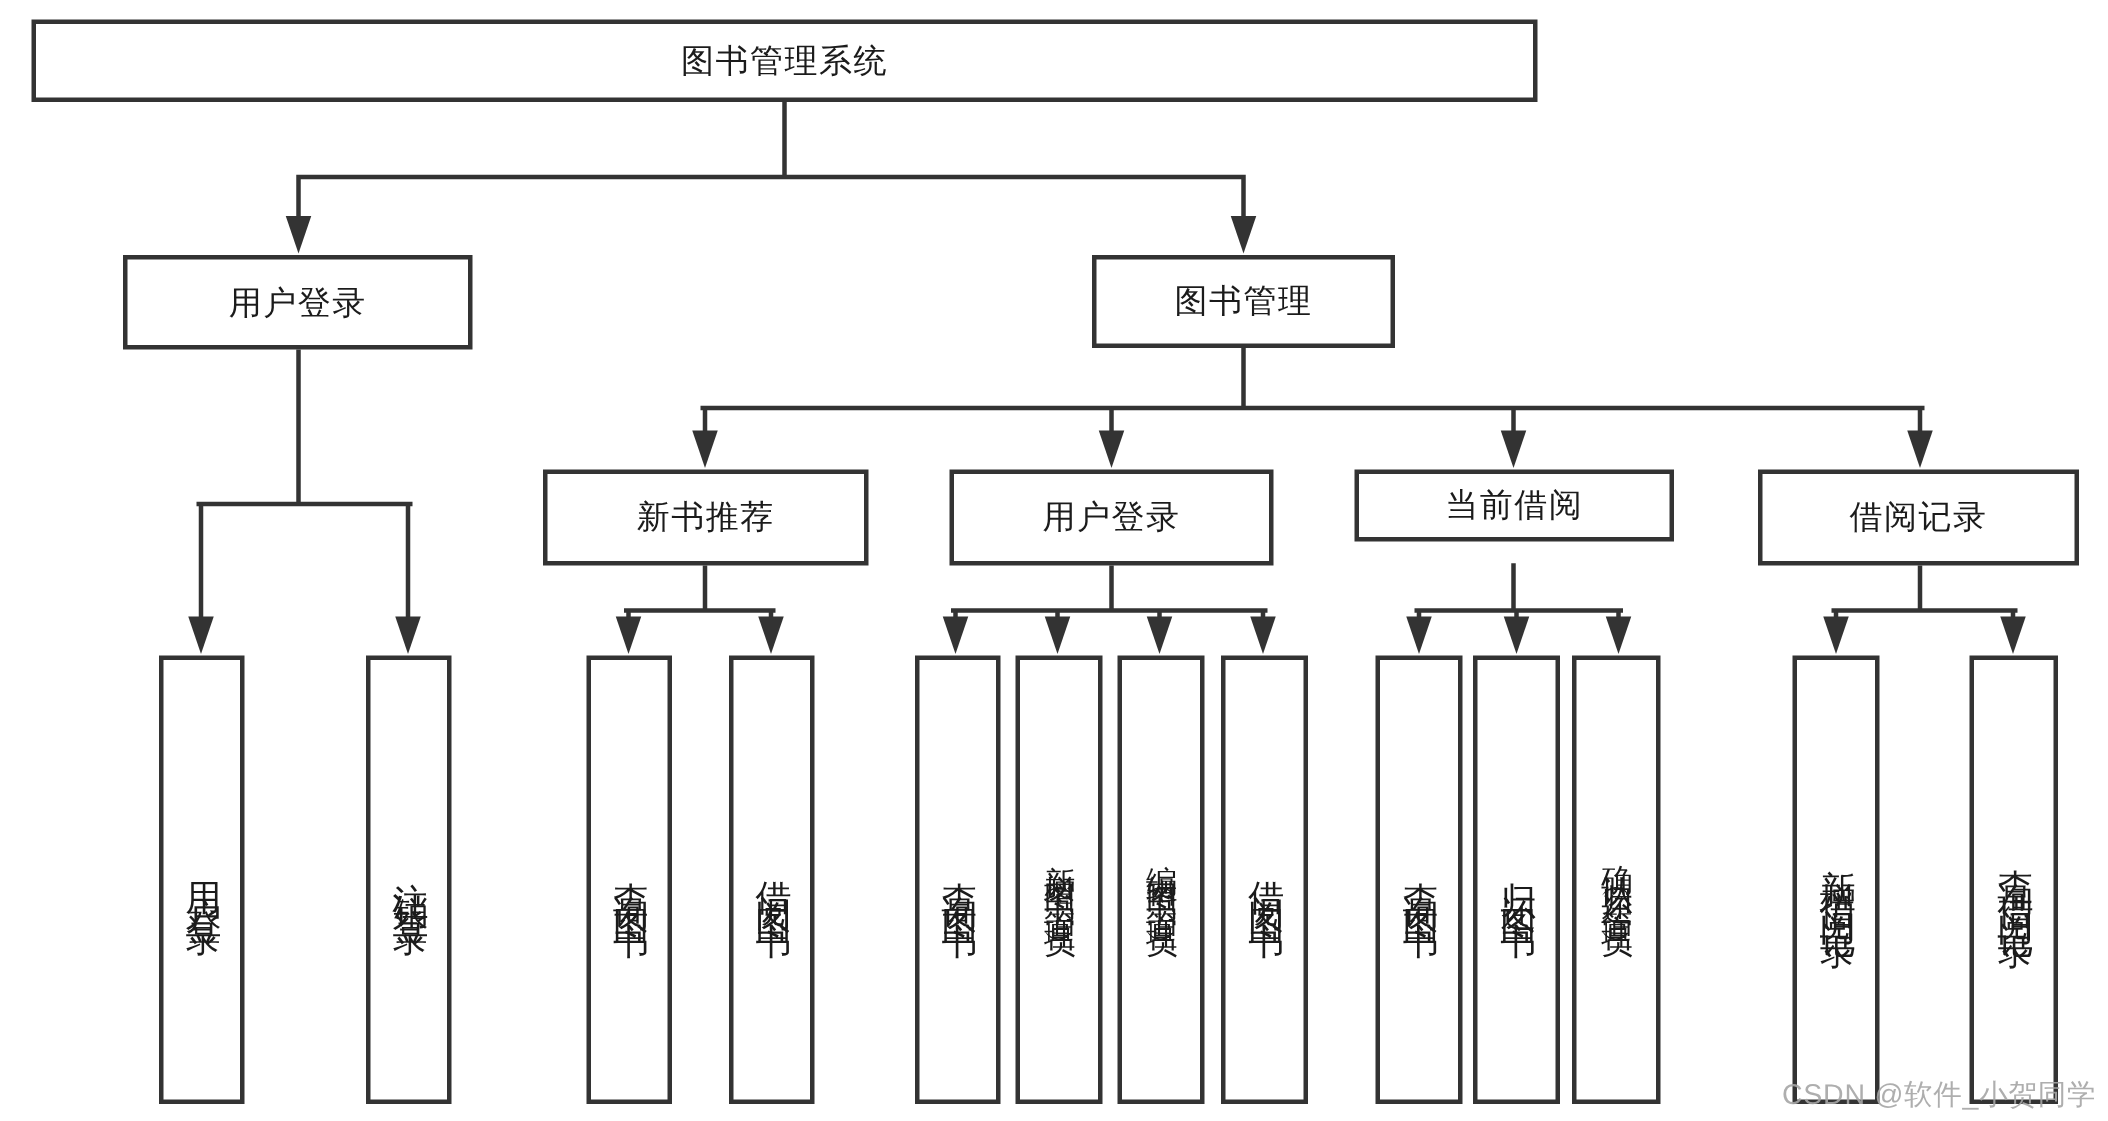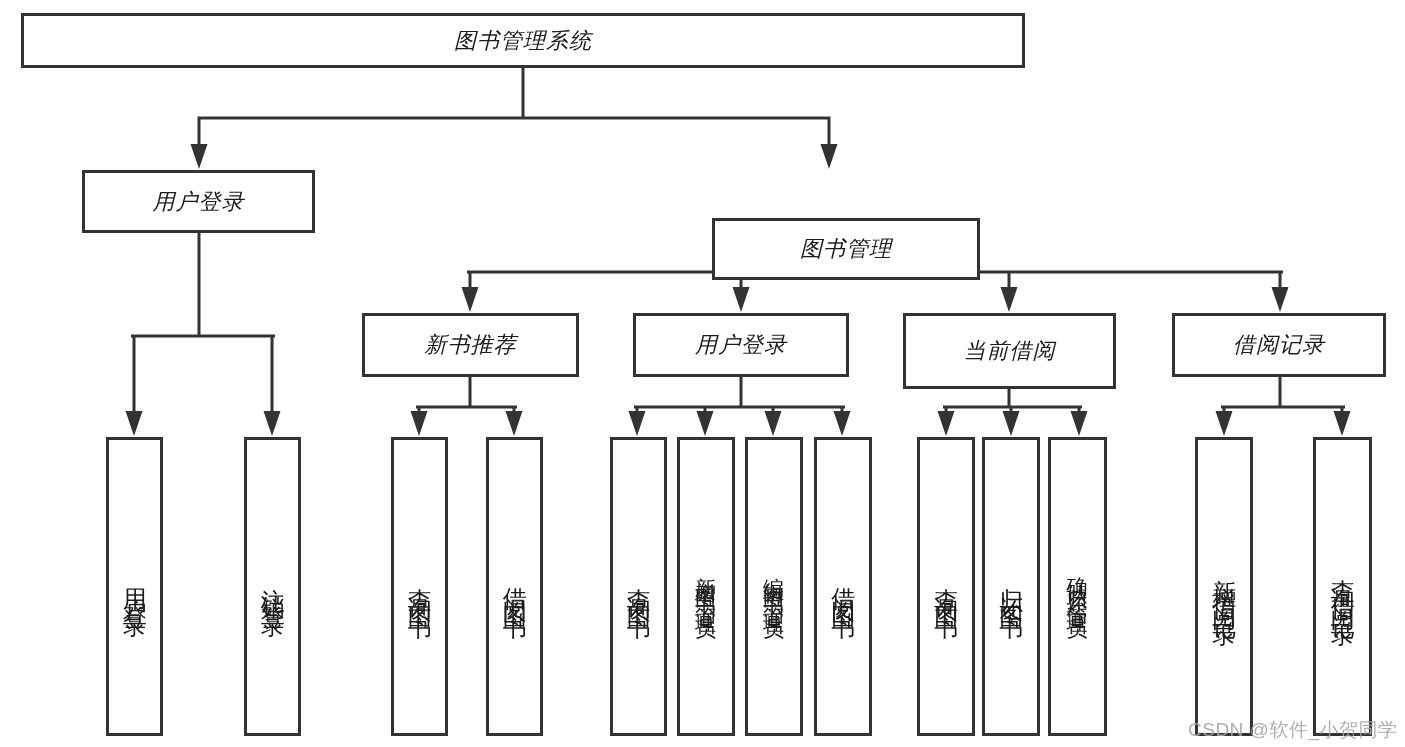--- a/index.html
+++ b/index.html
@@ -29,21 +29,20 @@
     display: flex;
     align-items: center;
     justify-content: center;
     color: #1b1b1b;
     z-index: 2;
   }
   .h-box {
     font-size: 22px;
     letter-spacing: 1px;
     white-space: nowrap;
-    font-style: italic;
   }
   .v-box {
     writing-mode: vertical-rl;
     text-orientation: mixed;
     line-height: 1.1;
     font-size: 24px;
     letter-spacing: 9px;
     padding: 4px 0;
   }
   .v-box.long {
@@ -103,25 +102,25 @@
       <polygon points="1002.5,411 1019.5,411 1011,436"></polygon>
       <polygon points="1070.5,411 1087.5,411 1079,436"></polygon>
       <polygon points="1215.5,411 1232.5,411 1224,436"></polygon>
       <polygon points="1333.5,411 1350.5,411 1342,436"></polygon>
     </g>
   </svg>
 
   <div class="box h-box" style="left:21px; top:13px; width:1004px; height:55px;">图书管理系统</div>
 
   <div class="box h-box" style="left:82px; top:170px; width:233px; height:63px;">用户登录</div>
-  <div class="box h-box" style="left:712px; top:170px; width:268px; height:62px;margin-top:48px;">图书管理</div>
+  <div class="box h-box" style="left:728px; top:170px; width:202px; height:62px;">图书管理</div>
 
   <div class="box h-box" style="left:362px; top:313px; width:217px; height:64px;">新书推荐</div>
   <div class="box h-box" style="left:633px; top:313px; width:216px; height:64px;">用户登录</div>
-  <div class="box h-box" style="left:903px; top:313px; width:213px; height:76px;">当前借阅</div>
+  <div class="box h-box" style="left:903px; top:313px; width:213px; height:48px;">当前借阅</div>
   <div class="box h-box" style="left:1172px; top:313px; width:214px; height:64px;">借阅记录</div>
 
   <div class="box v-box" style="left:106px; top:437px; width:57px; height:299px;">用户登录</div>
   <div class="box v-box" style="left:244px; top:437px; width:57px; height:299px;">注销登录</div>
 
   <div class="box v-box" style="left:391px; top:437px; width:57px; height:299px;">查询图书</div>
   <div class="box v-box" style="left:486px; top:437px; width:57px; height:299px;">借阅图书</div>
 
   <div class="box v-box" style="left:610px; top:437px; width:57px; height:299px;">查询图书</div>
   <div class="box v-box long" style="left:677px; top:437px; width:58px; height:299px;">新增图书（管理员）</div>

